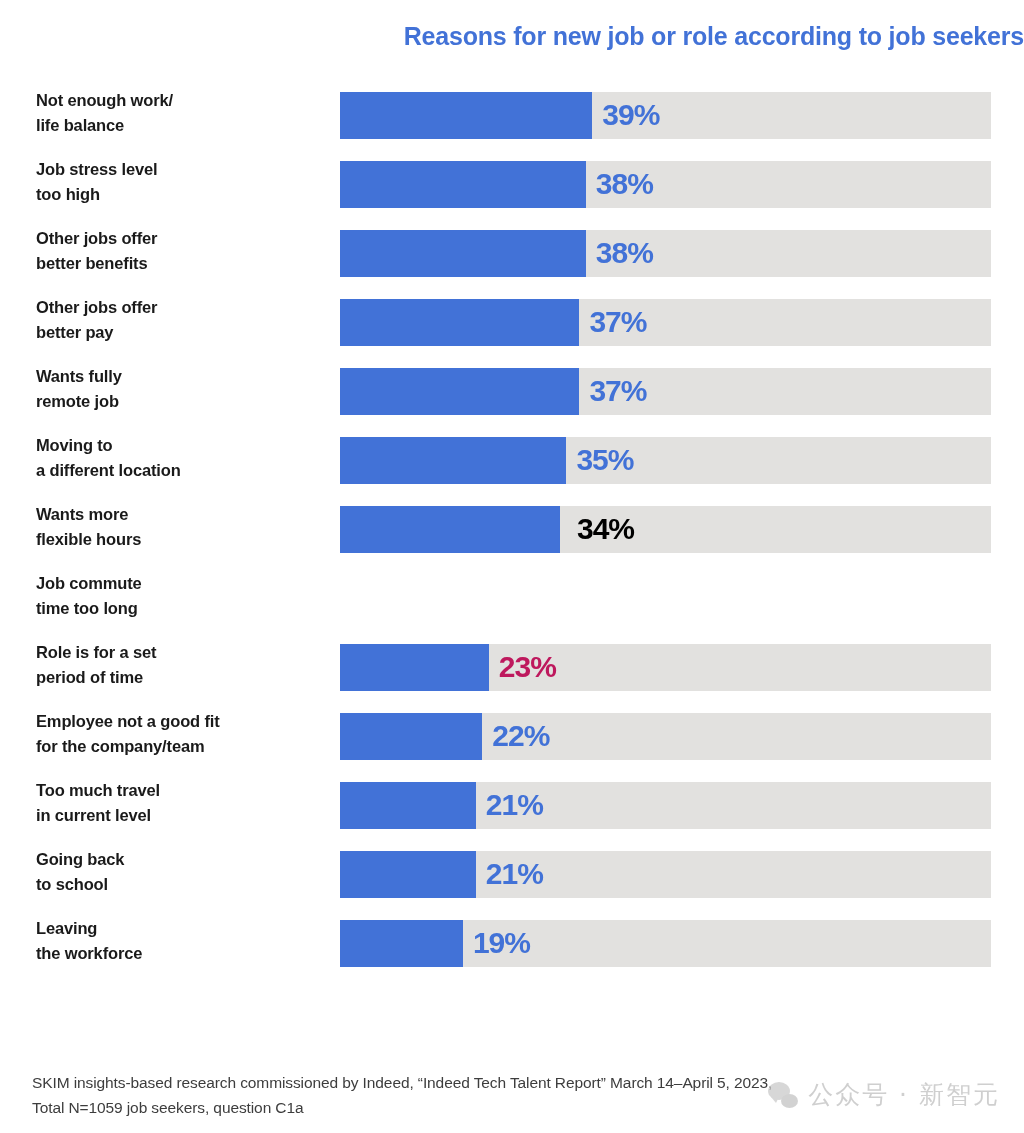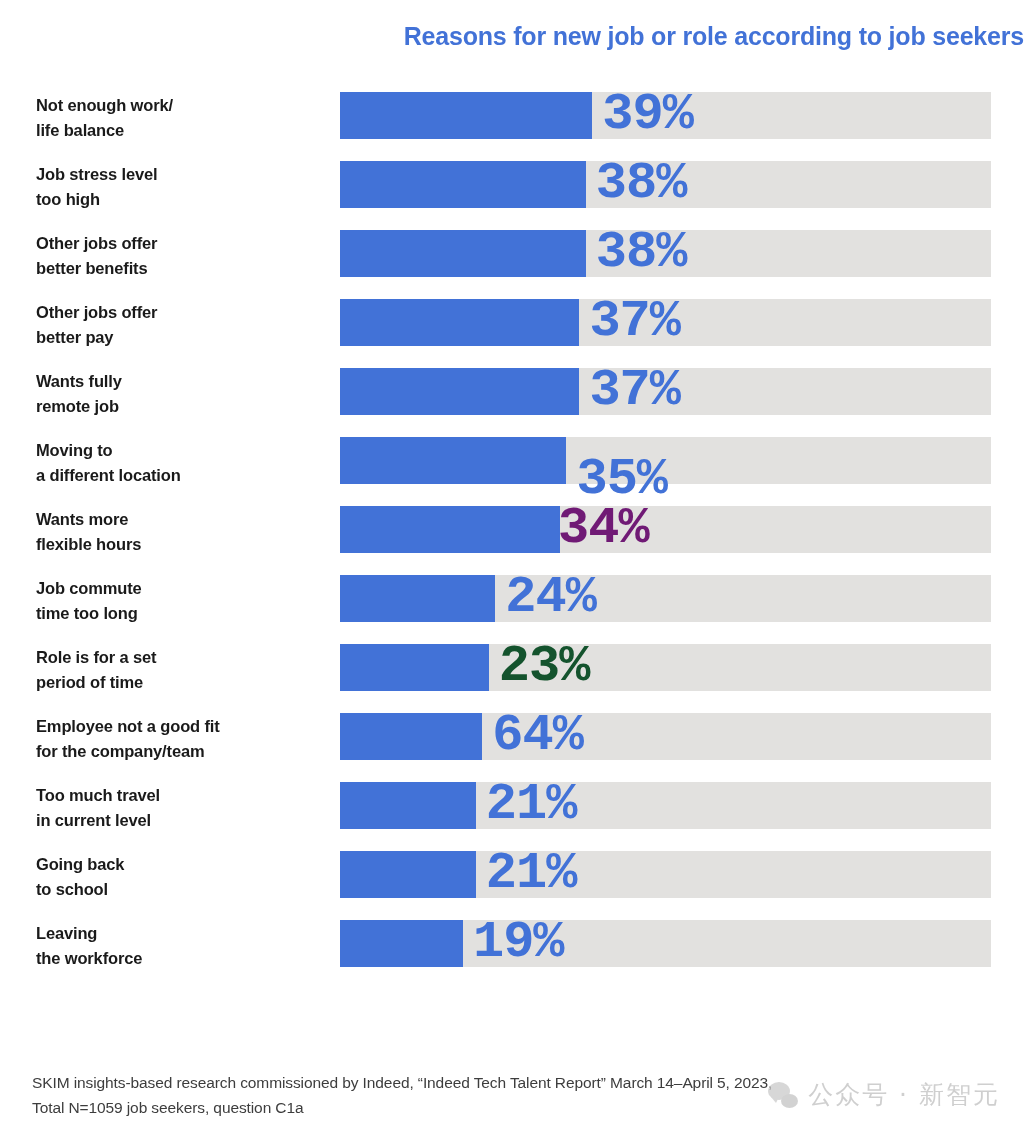--- a/index.html
+++ b/index.html
@@ -47,21 +47,21 @@
     height: 69px;
   }
   .row-label {
     position: absolute;
     left: 36px;
     top: 0;
     width: 296px;
     height: 55px;
     display: flex;
     flex-direction: column;
-    justify-content: flex-end;
+    justify-content: flex-start;
     font-size: 16.5px;
     font-weight: bold;
     color: #1a1a1a;
     line-height: 1.52;
     letter-spacing: -0.15px;
   }
   .row-label span { display: block; white-space: nowrap; }
 
   .track {
     position: absolute;
@@ -75,27 +75,26 @@
     position: absolute;
     left: 0;
     top: 0;
     height: 47px;
     background: #4272D7;
   }
   .value {
     position: absolute;
     top: 50%;
     transform: translateY(-52%);
-    font-size: 52px;
+    font-size: 30px;
     font-weight: bold;
     color: #4272D7;
     letter-spacing: -1px;
     line-height: 1;
     white-space: nowrap;
-    font-family: Liberation Mono, monospace;
   }
 
   
   .footnote {
     position: absolute;
     left: 32px;
     top: 1070px;
     width: 860px;
     font-size: 15.5px;
     color: #3d3d3d;
@@ -199,61 +198,57 @@
           <div class="value" style="left: 249.39px; color: rgb(66, 114, 215);">37%</div>
         </div>
       </div>
       <div class="row">
         <div class="row-label">
           <span>Moving to</span>
           <span>a different location</span>
         </div>
         <div class="track">
           <div class="bar" style="width: 226.45px; background: rgb(66, 114, 215);"></div>
-          <div class="value" style="left: 236.45px; color: rgb(66, 114, 215); margin-top: 20px;">35%</div>
+          <div class="value" style="left: 236.45px; color: rgb(66, 114, 215);">35%</div>
         </div>
       </div>
       <div class="row">
         <div class="row-label">
           <span>Wants more</span>
           <span>flexible hours</span>
         </div>
         <div class="track">
           <div class="bar" style="width: 219.98px; background: rgb(66, 114, 215);"></div>
-          <div class="value" style="left: 218px; color: #701a75; text-align: center;">34%</div>
+          <div class="value" style="left: 237px; color: #000000; text-align: center;">34%</div>
         </div>
       </div>
       <div class="row">
         <div class="row-label">
           <span>Job commute</span>
           <span>time too long</span>
         </div>
-        <div class="track">
-          <div class="bar" style="width: 155.28px; background: rgb(66, 114, 215);"></div>
-          <div class="value" style="left: 165.28px; color: rgb(66, 114, 215);">24%</div>
-        </div>
       </div>
       <div class="row">
         <div class="row-label">
           <span>Role is for a set</span>
           <span>period of time</span>
         </div>
         <div class="track">
           <div class="bar" style="width: 148.81px; background: rgb(66, 114, 215);"></div>
-          <div class="value" style="left: 158.81px; color: #14532d;">23%</div>
+          <div class="value" style="left: 158.81px; color: #be185d;">23%</div>
         </div>
       </div>
       <div class="row">
         <div class="row-label">
           <span>Employee not a good fit</span>
           <span>for the company/team</span>
         </div>
         <div class="track">
           <div class="bar" style="width: 142.34px; background: rgb(66, 114, 215);"></div>
-          <div class="value" style="left: 152.34px; color: rgb(66, 114, 215);">64%</div>
+          <div class="value" style="left: 152.34px; color: rgb(66, 114, 215);">22%</div>
         </div>
       </div>
       <div class="row">
         <div class="row-label">
           <span>Too much travel</span>
           <span>in current level</span>
         </div>
         <div class="track">
           <div class="bar" style="width: 135.87px; background: rgb(66, 114, 215);"></div>
           <div class="value" style="left: 145.87px; color: rgb(66, 114, 215);">21%</div>

